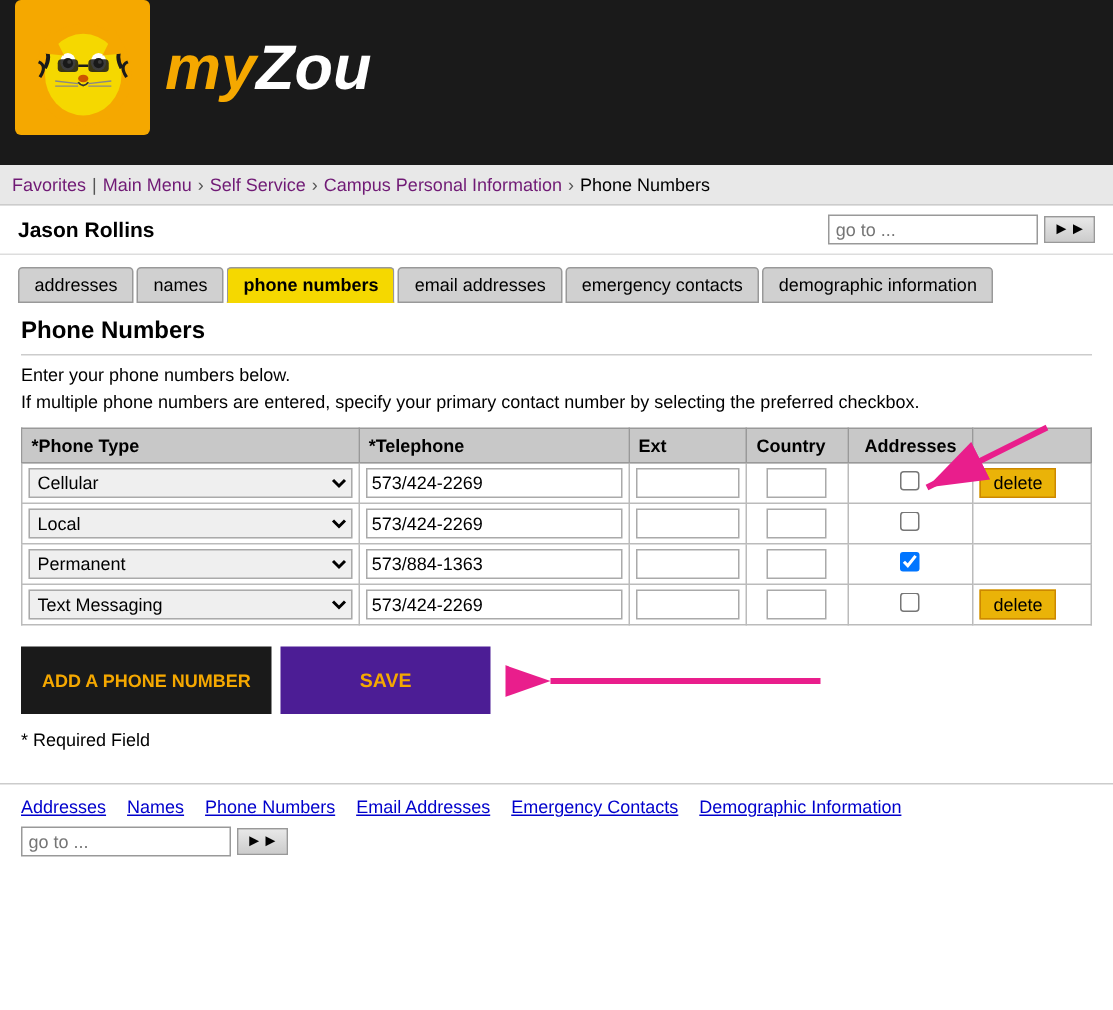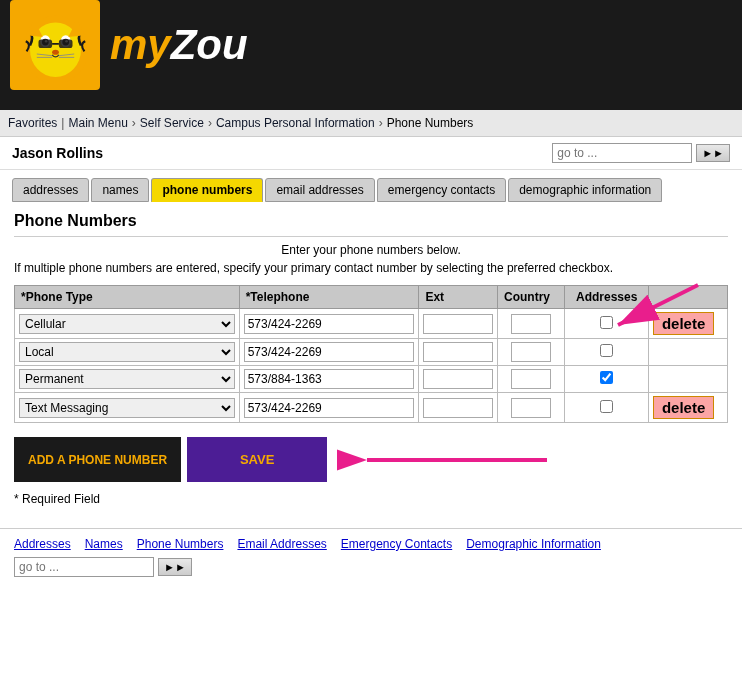--- a/index.html
+++ b/index.html
@@ -7,61 +7,61 @@
 
     
     .header { background: #1a1a1a; height: 110px; display: flex; align-items: flex-start; padding: 0 10px; }
     .logo-area { display: flex; align-items: center; }
     .logo-tiger { width: 90px; height: 90px; background: #f5a800; border-radius: 4px; display: flex; align-items: center; justify-content: center; overflow: hidden; }
     .tiger-svg { width: 85px; height: 85px; }
     .myzou-text { font-size: 42px; font-weight: bold; color: #f5a800; margin-left: 10px; font-style: italic; }
 
     
     .breadcrumb { background: #e8e8e8; border-bottom: 1px solid #ccc; padding: 6px 8px; font-size: 12px; display: flex; align-items: center; gap: 4px; }
-    .breadcrumb a { color: #0f172a; text-decoration: none; }
+    .breadcrumb a { color: #701a75; text-decoration: none; }
     .breadcrumb .sep { color: #555; }
     .breadcrumb .current { color: #000; font-weight: normal; }
 
     
     .user-bar { padding: 6px 12px; display: flex; align-items: center; justify-content: space-between; border-bottom: 1px solid #ddd; }
     .user-name { font-weight: bold; font-size: 14px; }
     .goto-area { display: flex; align-items: center; gap: 4px; }
     .goto-input { border: 1px solid #999; padding: 2px 4px; font-size: 12px; width: 140px; }
     .goto-btn { background: linear-gradient(to bottom, #e8e8e8, #ccc); border: 1px solid #999; cursor: pointer; padding: 2px 5px; font-size: 11px; }
 
     
     .tabs-bar { padding: 8px 12px 0 12px; display: flex; gap: 2px; }
     .tab { border: 1px solid #999; padding: 4px 10px; font-size: 12px; cursor: pointer; background: #d0d0d0; color: #000; text-decoration: none; border-radius: 3px 3px 0 0; }
     .tab.active { background: #f5d800; font-weight: bold; border-bottom-color: #f5d800; }
 
     
     .main-content { padding: 10px 14px; }
     .section-title { font-size: 16px; font-weight: bold; color: #000; margin-bottom: 6px; border-bottom: 1px solid #ccc; padding-bottom: 6px; }
-    .description { font-size: 12px; margin-bottom: 4px; text-align: center; }
+    .description { font-size: 12px; margin-bottom: 4px; }
     .description2 { font-size: 12px; margin-bottom: 10px; }
 
     
     .arrow-area { position: relative; }
 
     
     .phone-table { width: 100%; border-collapse: collapse; font-size: 12px; margin-bottom: 14px; }
     .phone-table th { background: #c8c8c8; border: 1px solid #999; padding: 4px 6px; text-align: left; font-weight: bold; }
     .phone-table td { border: 1px solid #bbb; padding: 3px 4px; }
     .phone-table .col-type { width: 200px; }
     .phone-table .col-phone { width: 160px; }
     .phone-table .col-ext { width: 70px; }
     .phone-table .col-country { width: 60px; }
     .phone-table .col-preferred { width: 70px; text-align: center; }
     .phone-table .col-action { width: 70px; }
 
     .phone-table input[type="text"] { width: 100%; border: 1px solid #aaa; padding: 2px 3px; font-size: 12px; }
     .phone-table input[type="checkbox"] { cursor: pointer; }
     .phone-table select { width: 100%; border: 1px solid #aaa; padding: 1px; font-size: 12px; }
 
-    .delete-btn { background: #fca5a5; border: 1px solid #cc8800; padding: 2px 8px; font-size: 15px; font-weight: bold; cursor: pointer; color: #000; }
+    .delete-btn { background: #eab308; border: 1px solid #cc8800; padding: 2px 8px; font-size: 12px; font-weight: normal; cursor: pointer; color: #000; }
 
     
     .action-buttons { display: flex; flex-direction: row; gap: 6px; margin-bottom: 10px; position: relative; }
     .add-phone-btn { background: #1a1a1a; color: #f5a800; border: none; padding: 6px 14px; font-size: 12px; font-weight: bold; cursor: pointer; text-transform: uppercase; display: inline-block; width: fit-content; }
     .save-btn { background: #4c1d95; color: #f5a800; border: none; padding: 15px 14px; font-size: 13px; font-weight: bold; cursor: pointer; text-transform: uppercase; display: inline-block; width: 140px; text-align: center; }
 
     
     .save-arrow { position: relative; display: flex; align-items: center; gap: 10px; }
 
     

